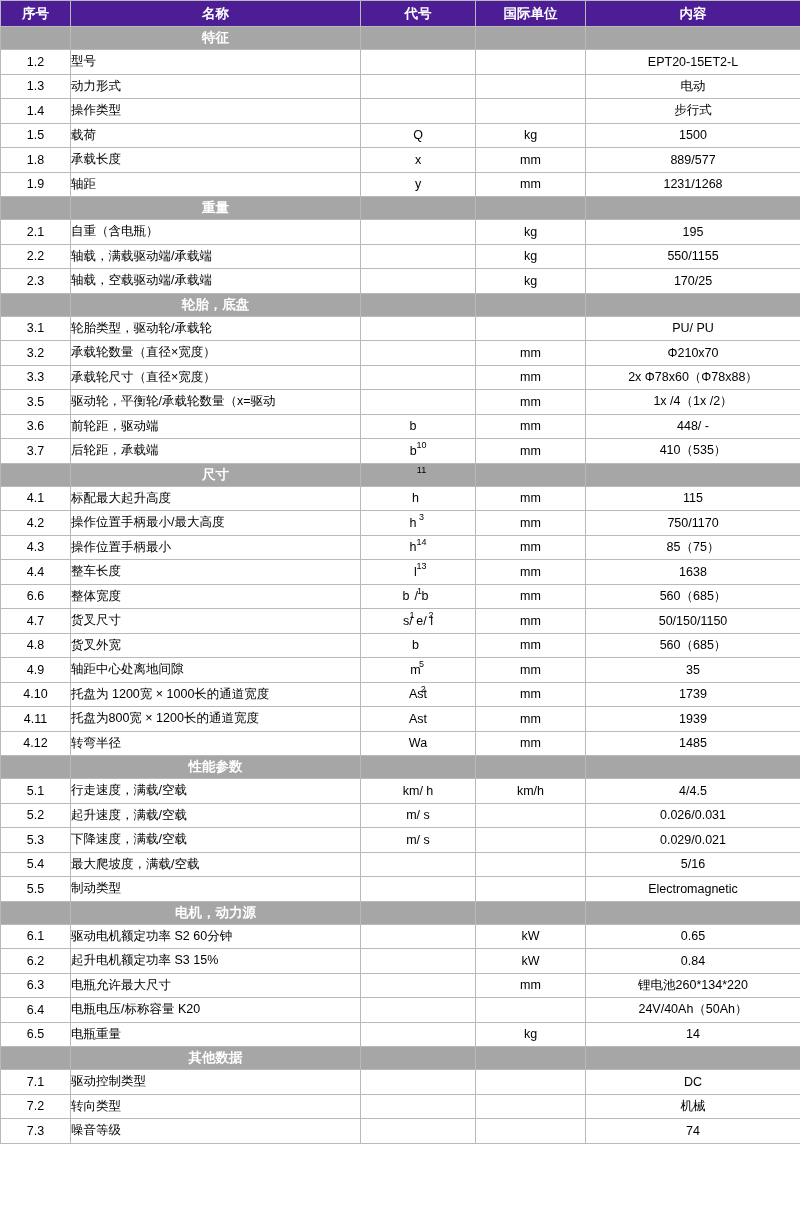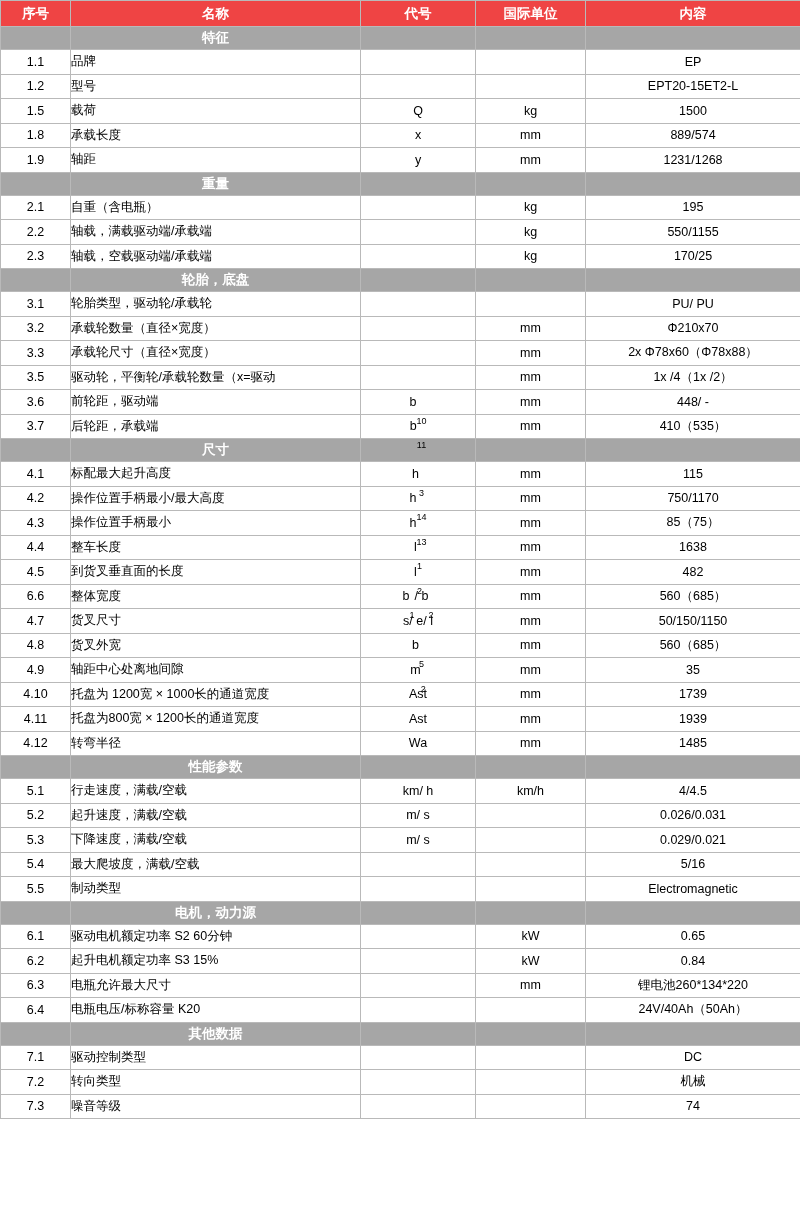--- a/index.html
+++ b/index.html
@@ -28,21 +28,21 @@
     vertical-align: middle;
   }
   
   col.c-no    { width: 70px; }
   col.c-name  { width: 290px; }
   col.c-code  { width: 115px; }
   col.c-unit  { width: 110px; }
   col.c-val   { width: 215px; }
 
   thead th {
-    background: #ef4444;
+    background: #4c1d95;
     color: #ffffff;
     font-weight: bold;
     font-size: 13.5px;
     height: 25px;
     text-align: center;
     border: 1px solid #c00000;
   }
   tr.group td {
     background: #a6a6a6;
     color: #ffffff;
@@ -98,46 +98,53 @@
     </thead>
     <tbody id="tbody">
         <tr class="group">
           <td></td>
           <td class="g-label">特征</td>
           <td></td>
           <td></td>
           <td></td>
         </tr>
         <tr>
-          <td class="no">1.1</td>
-          <td class="name">品牌</td>
-          <td class="code"></td>
-          <td class="unit"></td>
-          <td class="val">EP</td>
-        </tr>
-        <tr>
           <td class="no">1.2</td>
           <td class="name">型号</td>
           <td class="code"></td>
           <td class="unit"></td>
           <td class="val">EPT20-15ET2-L</td>
+        </tr>
+        <tr>
+          <td class="no">1.3</td>
+          <td class="name">动力形式</td>
+          <td class="code"></td>
+          <td class="unit"></td>
+          <td class="val">电动</td>
+        </tr>
+        <tr>
+          <td class="no">1.4</td>
+          <td class="name">操作类型</td>
+          <td class="code"></td>
+          <td class="unit"></td>
+          <td class="val">步行式</td>
         </tr>
         <tr>
           <td class="no">1.5</td>
           <td class="name">载荷</td>
           <td class="code">Q</td>
           <td class="unit">kg</td>
           <td class="val">1500</td>
         </tr>
         <tr>
           <td class="no">1.8</td>
           <td class="name">承载长度</td>
           <td class="code">x</td>
           <td class="unit">mm</td>
-          <td class="val">889/574</td>
+          <td class="val">889/577</td>
         </tr>
         <tr>
           <td class="no">1.9</td>
           <td class="name">轴距</td>
           <td class="code">y</td>
           <td class="unit">mm</td>
           <td class="val">1231/1268</td>
         </tr>
         <tr class="group">
           <td></td>
@@ -243,27 +250,20 @@
           <td class="code">h<sub>13</sub></td>
           <td class="unit">mm</td>
           <td class="val">85（75）</td>
         </tr>
         <tr>
           <td class="no">4.4</td>
           <td class="name">整车长度</td>
           <td class="code">l<sub>1</sub></td>
           <td class="unit">mm</td>
           <td class="val">1638</td>
-        </tr>
-        <tr>
-          <td class="no">4.5</td>
-          <td class="name">到货叉垂直面的长度</td>
-          <td class="code">l<sub>2</sub></td>
-          <td class="unit">mm</td>
-          <td class="val">482</td>
         </tr>
         <tr>
           <td class="no">6.6</td>
           <td class="name">整体宽度</td>
           <td class="code">b<sub>1</sub>/ b<sub>2</sub></td>
           <td class="unit">mm</td>
           <td class="val">560（685）</td>
         </tr>
         <tr>
           <td class="no">4.7</td>
@@ -377,20 +377,27 @@
           <td class="unit">mm</td>
           <td class="val">锂电池260*134*220</td>
         </tr>
         <tr>
           <td class="no">6.4</td>
           <td class="name">电瓶电压/标称容量 K20</td>
           <td class="code"></td>
           <td class="unit"></td>
           <td class="val">24V/40Ah（50Ah）</td>
         </tr>
+        <tr>
+          <td class="no">6.5</td>
+          <td class="name">电瓶重量</td>
+          <td class="code"></td>
+          <td class="unit">kg</td>
+          <td class="val">14</td>
+        </tr>
         <tr class="group">
           <td></td>
           <td class="g-label">其他数据</td>
           <td></td>
           <td></td>
           <td></td>
         </tr>
         <tr>
           <td class="no">7.1</td>
           <td class="name">驱动控制类型</td>

